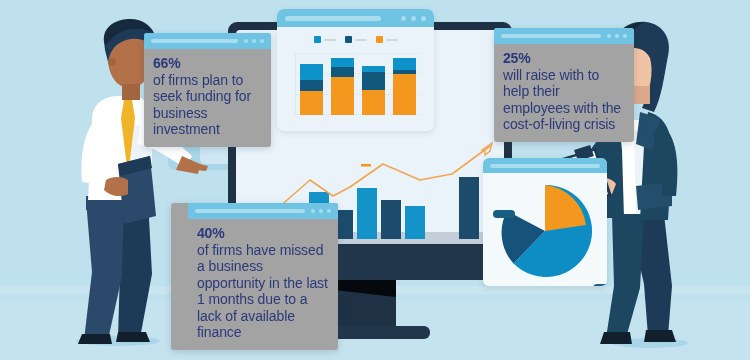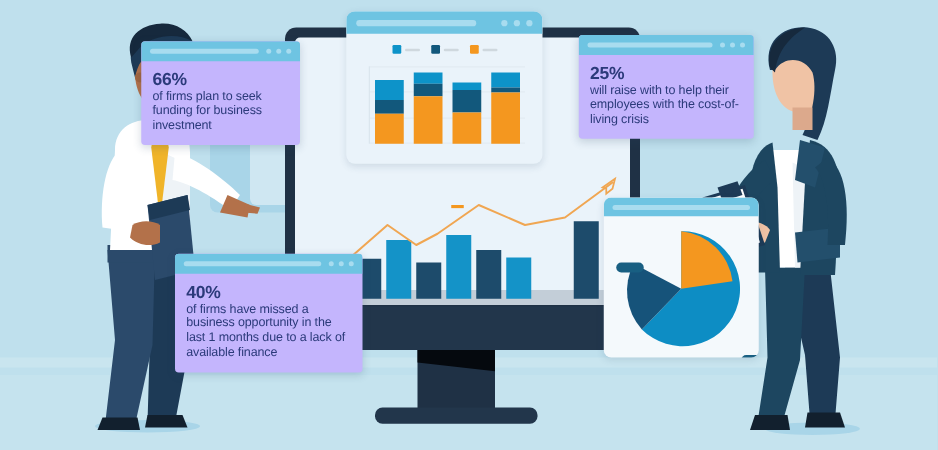--- a/index.html
+++ b/index.html
@@ -7,47 +7,48 @@
     width:750px;height:360px;overflow:hidden;
     font-family:"Liberation Sans", sans-serif;
     background:#bfe0ed;
   }
   #stage{position:relative;width:750px;height:360px;overflow:hidden;background:#bfe0ed;}
   svg.layer{position:absolute;left:0;top:0;width:750px;height:360px;}
 
   
   .card{
     position:absolute;
-    background:#c4b5fd;
+    background:#a3a3a3;
     border-radius:3px;
     box-shadow:0 2px 7px rgba(40,70,100,.20);
     overflow:hidden;
+    margin-left:31px;
   }
   .card-head{
     height:16px;background:#6ec4e2;display:flex;align-items:center;
     padding:0 7px;gap:6px;
   }
   .card-head .addr{
     flex:1;height:4px;border-radius:2px;background:#a8dcef;
   }
   .card-head .dots{display:flex;gap:4px;}
   .card-head .dots i{width:4px;height:4px;border-radius:50%;background:#a8dcef;display:block;}
   .card-body{padding:7px 9px 9px 9px;}
   .pct{
     font-size:14px;font-weight:bold;color:#2b3a7a;line-height:1.05;
     letter-spacing:-.2px;
   }
   .ctext{
-    font-size:10px;color:#2b3a7a;line-height:1.18;margin-top:1px;
+    font-size:14px;color:#2b3a7a;line-height:1.18;margin-top:1px;
     letter-spacing:-.1px;
   }
 
   #card66{left:113px;top:33px;width:127px;}
   #card55{left:463px;top:28px;width:140px;}
-  #card40{left:140px;top:203px;width:150px;}
+  #card40{left:140px;top:203px;width:150px;padding-left:17px;}
 
   
   #win-bar{
     position:absolute;left:277px;top:9px;width:157px;height:122px;
     background:#eaf3fa;border-radius:7px;overflow:hidden;
     box-shadow:0 2px 6px rgba(40,70,100,.13);
   }
   #win-bar .wb-head{height:18px;background:#6ec4e2;display:flex;align-items:center;padding:0 8px;gap:7px;}
   #win-bar .wb-addr{flex:1;height:5px;border-radius:3px;background:#a8dcef;max-width:96px;}
   #win-bar .wb-dots{display:flex;gap:5px;margin-left:auto;}

